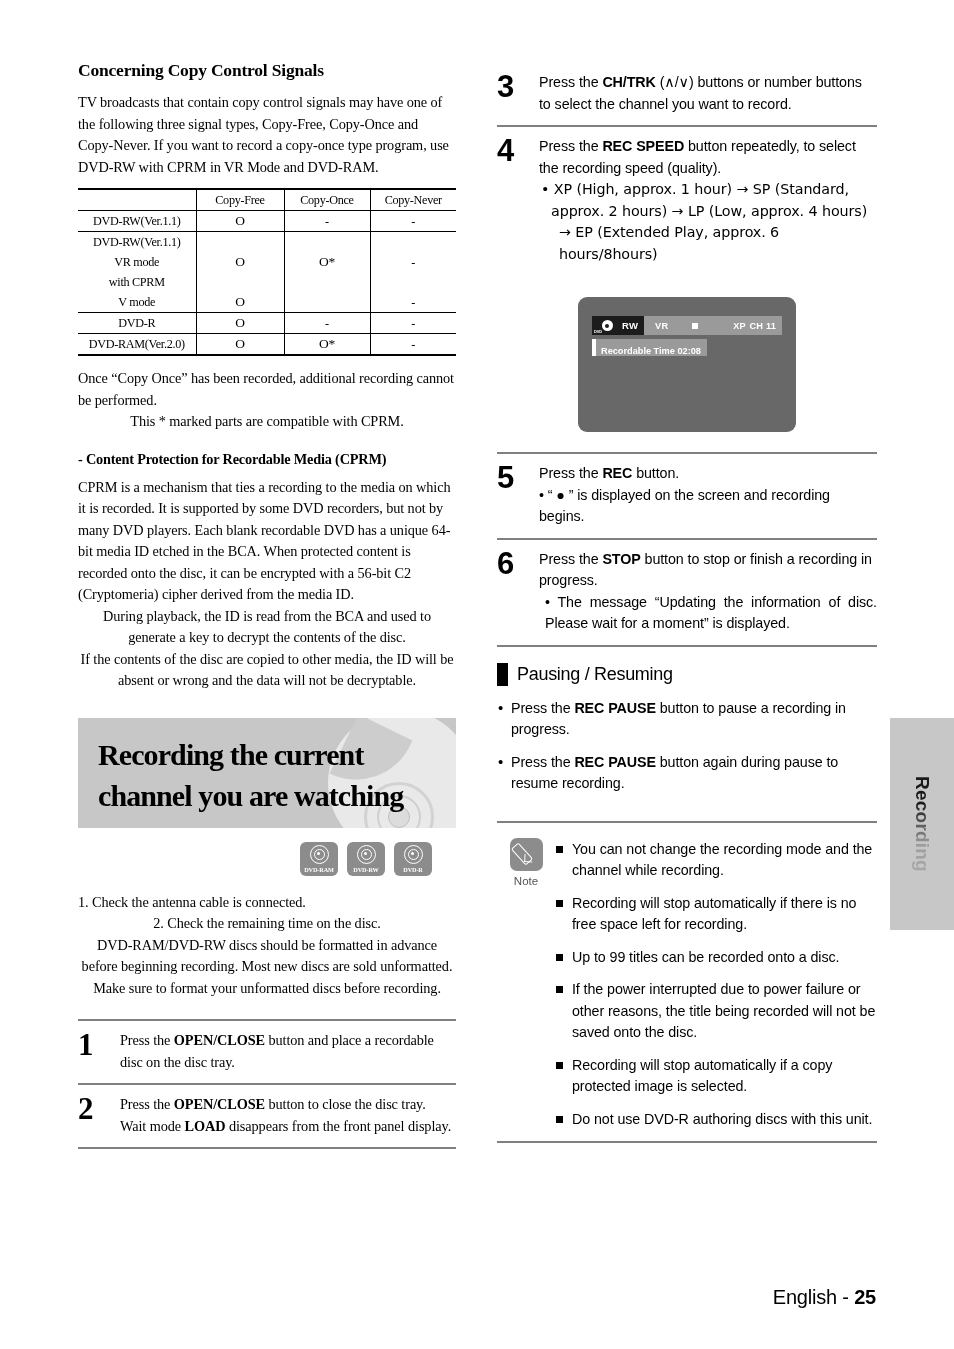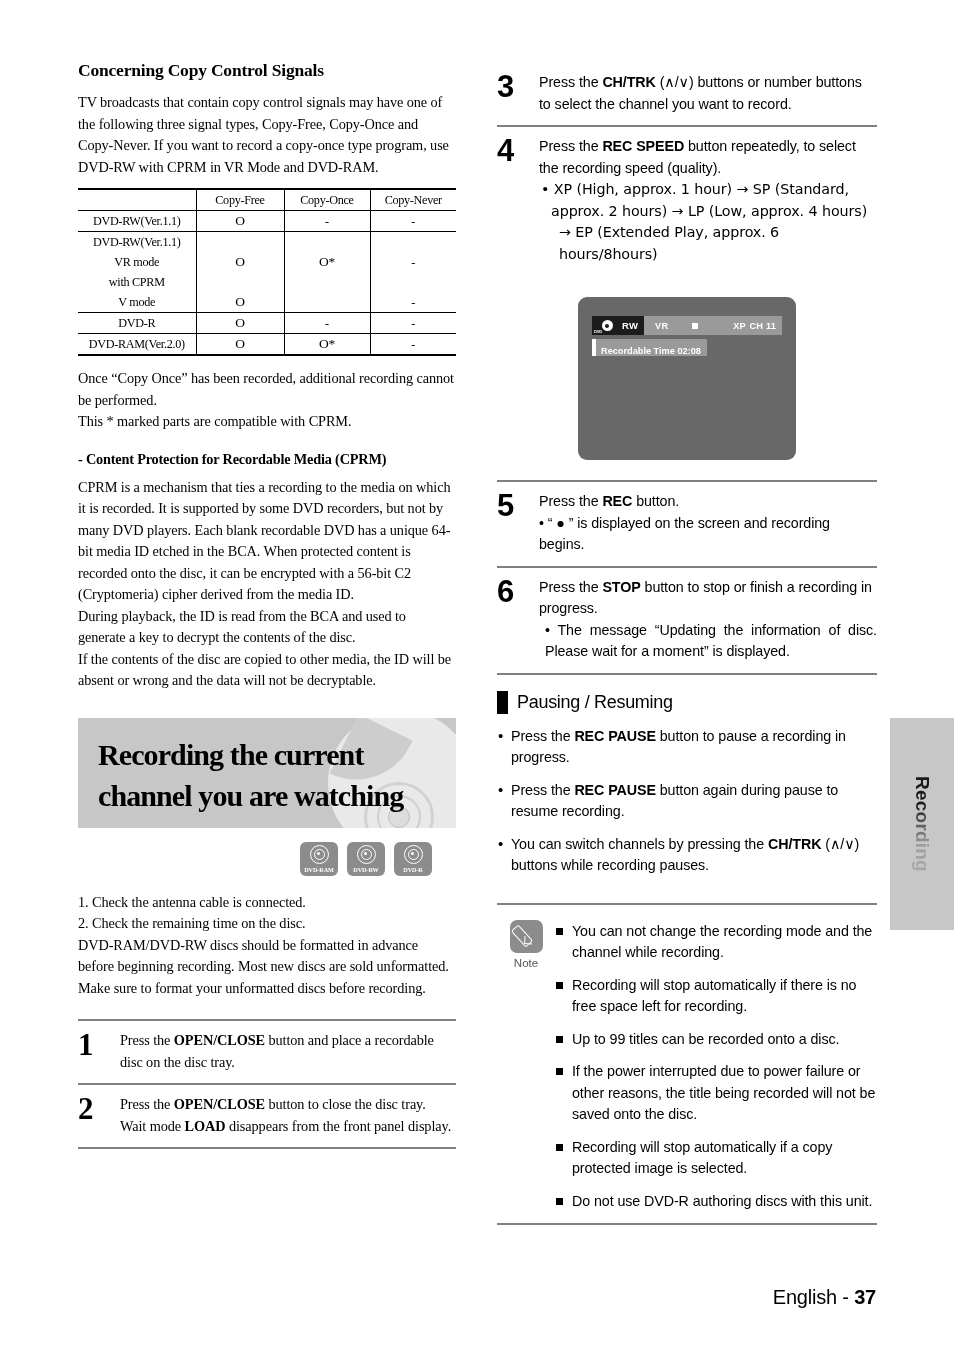--- a/index.html
+++ b/index.html
@@ -17,21 +17,21 @@
   .col-right { position: absolute; left: 497px; top: 72px; width: 380px; }
 
   
   h2.sec-title {
     font-size: 17.5px; font-weight: bold; letter-spacing: -0.2px;
     margin-bottom: 11px;
   }
   p.body {
     font-size: 14.3px; line-height: 21.5px; letter-spacing: -0.1px;
   }
-  p.body + p.body { margin-top: 0; }
+  p.body + p.body { margin-top: 0; text-align: center; }
   .gap12 { height: 12px; }
   .gap16 { height: 16px; }
   .gap20 { height: 20px; }
 
   h3.subhead {
     font-size: 14.3px; font-weight: bold; margin: 18px 0 9px 0;
     letter-spacing: -0.2px;
   }
 
   
@@ -120,21 +120,21 @@
     font-size: 31px; font-weight: bold; line-height: 30px;
     width: 42px; flex: 0 0 42px; text-align: left; letter-spacing: -1px;
   }
   .step .stxt { font-size: 14.3px; line-height: 21.5px; flex: 1; letter-spacing: -0.1px; }
   .rule { height: 2px; background: #808080; }
   .bullet-sub { padding-left: 2px; }
 
   
   .osd-wrap { display: flex; justify-content: center; padding: 22px 0 20px 0; }
   .osd {
-    width: 218px; height: 163px; background: #686868;
+    width: 218px; height: 135px; background: #686868;
     border-radius: 9px; padding: 19px 14px 0 14px;
   }
   .osd-bar {
     height: 19px; background: #9a9a9a; display: flex; align-items: center;
     color: #ffffff; font-size: 9.2px; font-weight: bold; letter-spacing: 0.2px;
   }
   .osd-icon {
     width: 30px; height: 19px; background: #1c1c1c; display: flex;
     align-items: center; justify-content: center; position: relative;
     flex: 0 0 30px;
@@ -432,23 +432,20 @@
       <div class="sq"></div>
       <h2>Pausing / Resuming</h2>
     </div>
 
     <ul class="bl">
       <li>
         <span>Press the </span><b>REC PAUSE</b><span> button to pause a recording in progress.</span>
       </li>
       <li>
         <span>Press the </span><b>REC PAUSE</b><span> button again during pause to resume recording.</span>
-      </li>
-      <li>
-        <span>You can switch channels by pressing the </span><b>CH/TRK</b><span> (∧/∨) buttons while recording pauses.</span>
       </li>
     </ul>
 
     <div class="note-wrap">
       <div class="rule"></div>
       <div class="note-body">
         <div class="note-icon-col">
           <div class="note-icon">
             <div class="pencil"></div>
           </div>
@@ -465,16 +462,16 @@
       </div>
       <div class="rule"></div>
     </div>
   </div>
 
   <div class="side-tab">
     <div class="lbl">Recording</div>
   </div>
 
   <div class="footer">
-    <span>English - </span><b>37</b>
+    <span>English - </span><b>25</b>
   </div>
 
 </div>
 
 </body></html>

